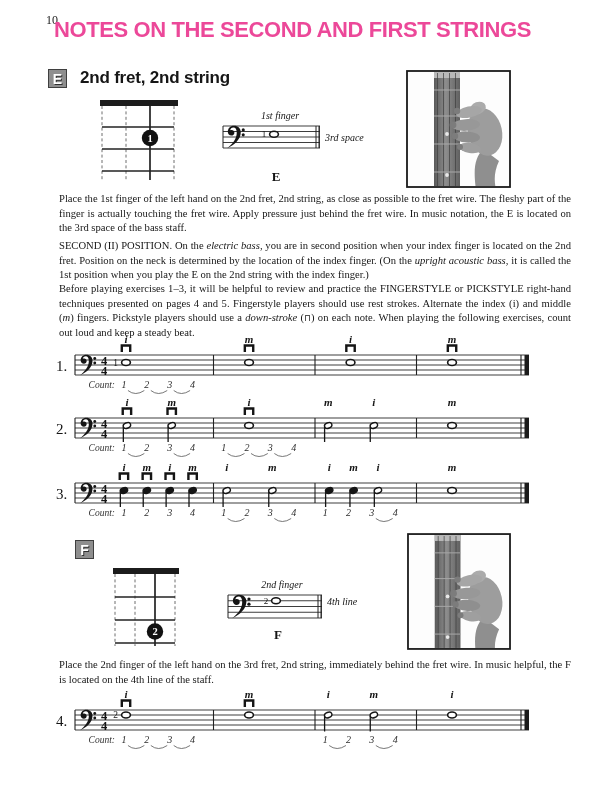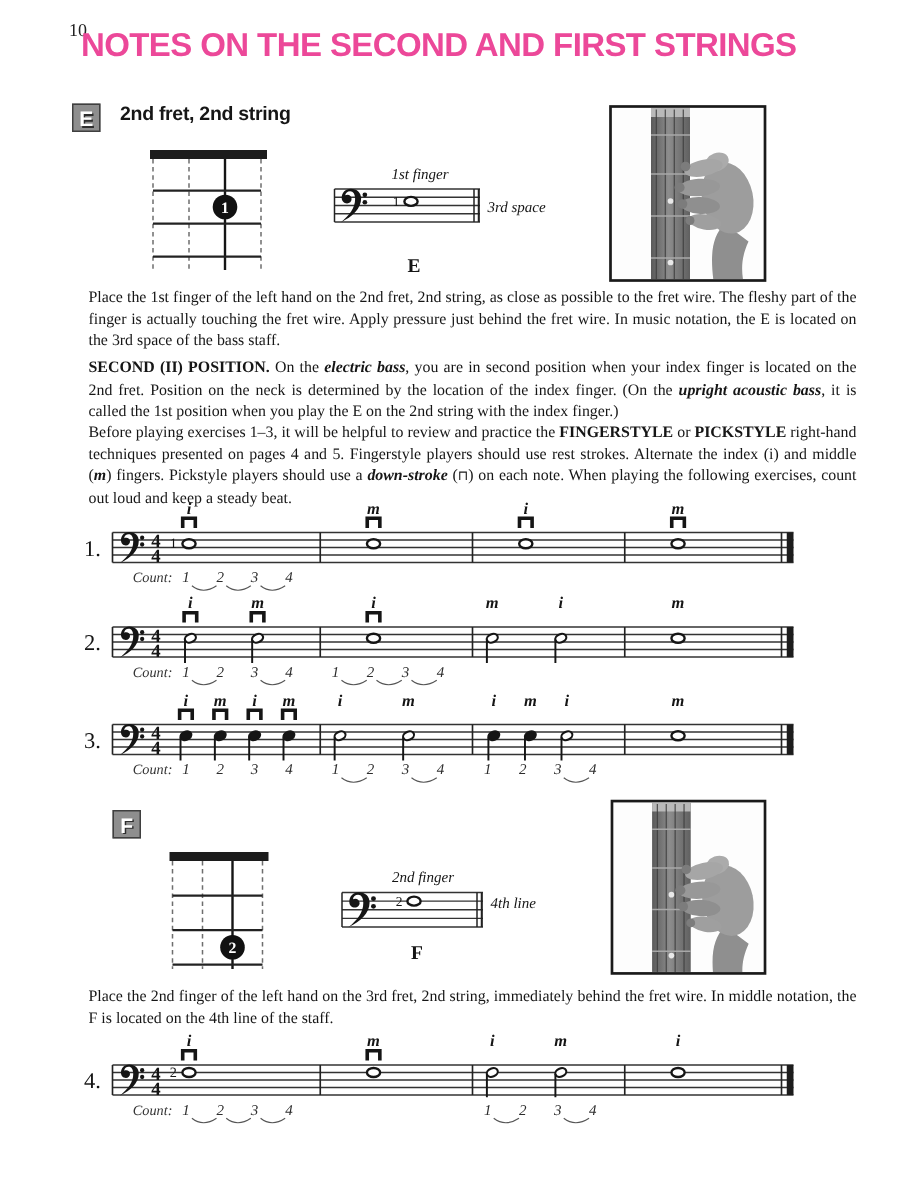--- a/index.html
+++ b/index.html
@@ -6,26 +6,26 @@
   body{width:600px;height:800px;background:#ffffff;position:relative;overflow:hidden;
        font-family:"Liberation Serif",serif;color:#151515;}
   .page{position:absolute;inset:0;}
   .pagenum{position:absolute;left:46px;top:13px;font-size:12px;color:#222;text-align:center;}
   .title{position:absolute;left:54px;top:17px;font-family:"Liberation Sans",sans-serif;
          font-weight:bold;font-size:22px;letter-spacing:-0.4px;color:#ec4899;white-space:nowrap;}
   .sec-label{position:absolute;width:19px;height:19px;background:#8e8e8e;border:1px solid #3f3f3f;
          color:#fff;font-family:"Liberation Sans",sans-serif;font-weight:bold;font-size:14px;
          text-align:center;line-height:19px;text-shadow:1px 1px 0 #2e2e2e;box-sizing:border-box;}
   .sec-heading{position:absolute;font-family:"Liberation Sans",sans-serif;font-weight:bold;
-         font-size:13px;letter-spacing:-0.2px;color:#161616;white-space:nowrap;}
+         font-size:17px;letter-spacing:-0.2px;color:#161616;white-space:nowrap;}
   .para{position:absolute;left:59px;width:512px;font-size:10.6px;line-height:14.7px;
          text-align:justify;color:#161616;}
-  .para .b{font-weight:bold}
+  .para .b{font-weight:normal}
   .para .i{}
-  .para .bi{font-weight:bold;font-style:italic}
+  .para .bi{font-weight:normal;font-style:italic}
   .para .sym{font-family:"DejaVu Sans",sans-serif;font-size:9px;}
   svg.abs{position:absolute;overflow:visible;}
 </style>
 </head>
 <body>
 
 <div class="page">
 
   <div class="pagenum">10</div>
   <div class="title">NOTES ON THE SECOND AND FIRST STRINGS</div>
@@ -345,21 +345,21 @@
           <ellipse cx="61" cy="67" rx="13" ry="5.6" fill="#8f8f8f" transform="rotate(3 61 67)"></ellipse>
           <ellipse cx="64" cy="78" rx="11" ry="5" fill="#9f9f9f" transform="rotate(10 64 78)"></ellipse>
           <circle cx="51" cy="41" r="3.2" fill="#7c7c7c"></circle>
           <circle cx="47" cy="55" r="3.4" fill="#7c7c7c"></circle>
           <circle cx="49" cy="66" r="3.2" fill="#7c7c7c"></circle>
           <circle cx="54" cy="77" r="3" fill="#7c7c7c"></circle>
         </g>
       </g>
     </svg>
 
-  <div class="para" id="p4" style="top:658px"><span class="">Place the 2nd finger of the left hand on the 3rd fret, 2nd string, immediately behind the fret wire. In middle notation, the F is located on the 4th line of the staff.</span></div>
+  <div class="para" id="p4" style="top:658px"><span class="">Place the 2nd finger of the left hand on the 3rd fret, 2nd string, immediately behind the fret wire. In music helpful, the F is located on the 4th line of the staff.</span></div>
 
   <svg class="abs ex-staff" id="ex-3" style="left:0;top:683px" width="600" height="78">
       <line x1="75" y1="27" x2="529" y2="27" stroke="#333" stroke-width="0.95"></line>
       <line x1="75" y1="32" x2="529" y2="32" stroke="#333" stroke-width="0.95"></line>
       <line x1="75" y1="37" x2="529" y2="37" stroke="#333" stroke-width="0.95"></line>
       <line x1="75" y1="42" x2="529" y2="42" stroke="#333" stroke-width="0.95"></line>
       <line x1="75" y1="47" x2="529" y2="47" stroke="#333" stroke-width="0.95"></line>
       <line x1="75" y1="27" x2="75" y2="47" stroke="#222" stroke-width="1.1"></line>
       <line x1="213.5" y1="27" x2="213.5" y2="47" stroke="#222" stroke-width="1.1"></line>
       <line x1="315" y1="27" x2="315" y2="47" stroke="#222" stroke-width="1.1"></line>

